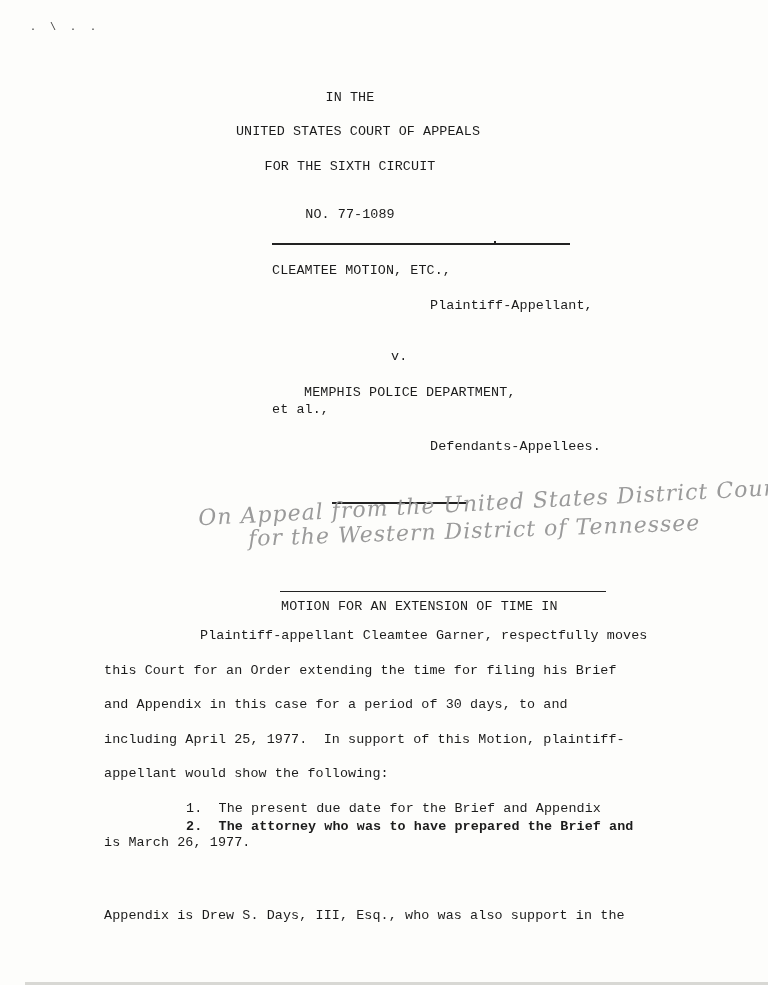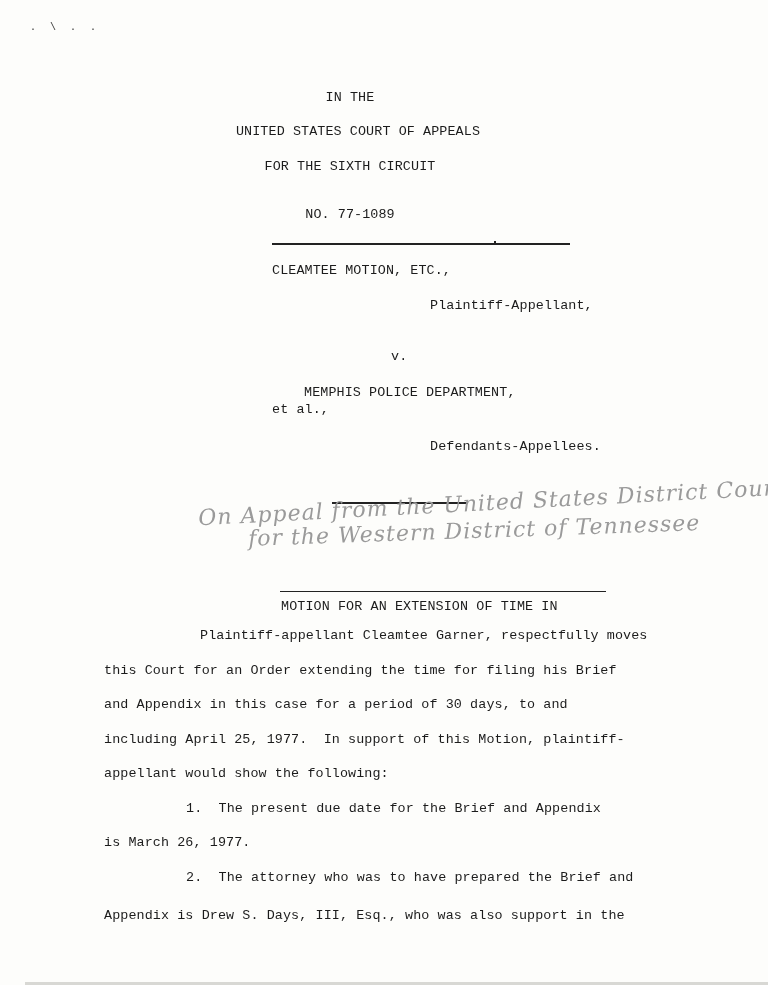--- a/index.html
+++ b/index.html
@@ -54,17 +54,17 @@
 
   <div class="t" style="left:192px; top:628px;margin-left:8px;">Plaintiff-appellant Cleamtee Garner, respectfully moves</div>
   <div class="t" style="left:104px; top:663px;">this Court for an Order extending the time for filing his Brief</div>
   <div class="t" style="left:104px; top:697px;">and Appendix in this case for a period of 30 days, to and</div>
   <div class="t" style="left:104px; top:732px;">including April 25, 1977.  In support of this Motion, plaintiff-</div>
   <div class="t" style="left:104px; top:766px;">appellant would show the following:</div>
 
   <div class="t" style="left:186px; top:801px;">1.  The present due date for the Brief and Appendix</div>
   <div class="t" style="left:104px; top:835px;">is March 26, 1977.</div>
 
-  <div class="t" style="left:186px; top:870px;">2.  The attorney who was to have prepared the Brief and</div>
+  <div class="t" style="left:186px; top:819px;font-weight:bold;">2.  The attorney who was to have prepared the Brief and</div>
   <div class="t" style="left:104px; top:908px;">Appendix is Drew S. Days, III, Esq., who was also support in the</div>
 
   <div class="bottom-edge"></div>
 </div>
 
 </body></html>

